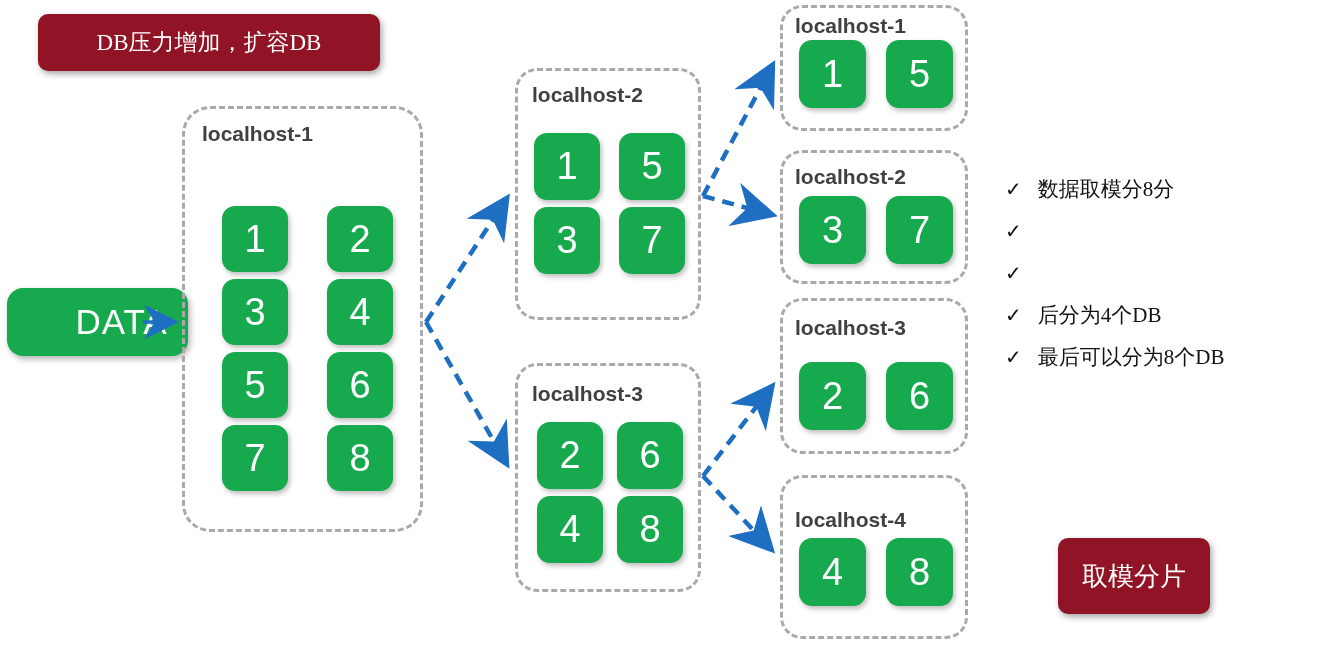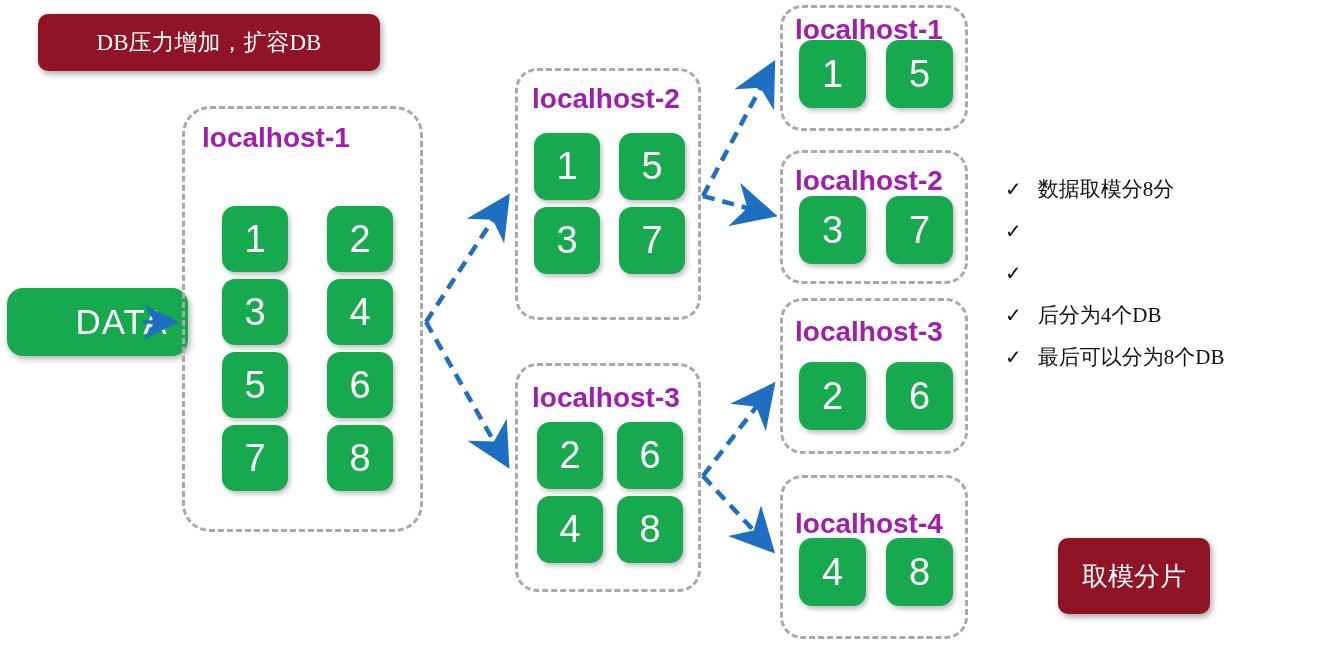--- a/index.html
+++ b/index.html
@@ -9,21 +9,21 @@
           justify-content:center;border-radius:10px;box-shadow:2px 3px 6px rgba(0,0,0,0.35);}
   .banner.top{left:38px;top:14px;width:342px;height:57px;font-size:23px;
           font-family:"Liberation Serif",serif;}
   .banner.bottom{left:1058px;top:538px;width:152px;height:76px;font-size:26px;
           font-family:"Liberation Serif",serif;}
   .data-box{position:absolute;left:7px;top:288px;width:133px;height:68px;background:#16A94E;
           color:#fff;border-radius:16px;display:flex;align-items:center;justify-content:center;
           font-size:35px;letter-spacing:1px;box-shadow:2px 3px 6px rgba(0,0,0,0.3);padding-left:48px;}
   .box{position:absolute;border:3px dashed #A9A9A9;border-radius:22px;background:transparent;box-sizing:border-box;}
   .box.big{border-radius:28px;}
-  .box-label{position:absolute;font-weight:bold;font-size:28px;color:#a21caf;white-space:nowrap;text-align:center;}
+  .box-label{position:absolute;font-weight:bold;font-size:21px;color:#404040;white-space:nowrap;text-align:center;}
   .tiles{position:absolute;display:grid;}
   .tile{display:flex;align-items:center;justify-content:center;background:#16A94E;color:#ffffff;
         border-radius:13px;font-size:38px;box-shadow:2px 3px 5px rgba(0,0,0,0.25);}
   .notes{position:absolute;left:1005px;top:168px;}
   .note{display:flex;align-items:center;height:42px;font-size:21px;color:#111111;
         font-family:"Liberation Serif",serif;white-space:nowrap;}
   .check{font-family:"DejaVu Sans",sans-serif;font-weight:bold;font-size:20px;margin-right:16px;color:#111;}
   svg.overlay{position:absolute;left:0;top:0;pointer-events:none;}
 </style>
 </head>

